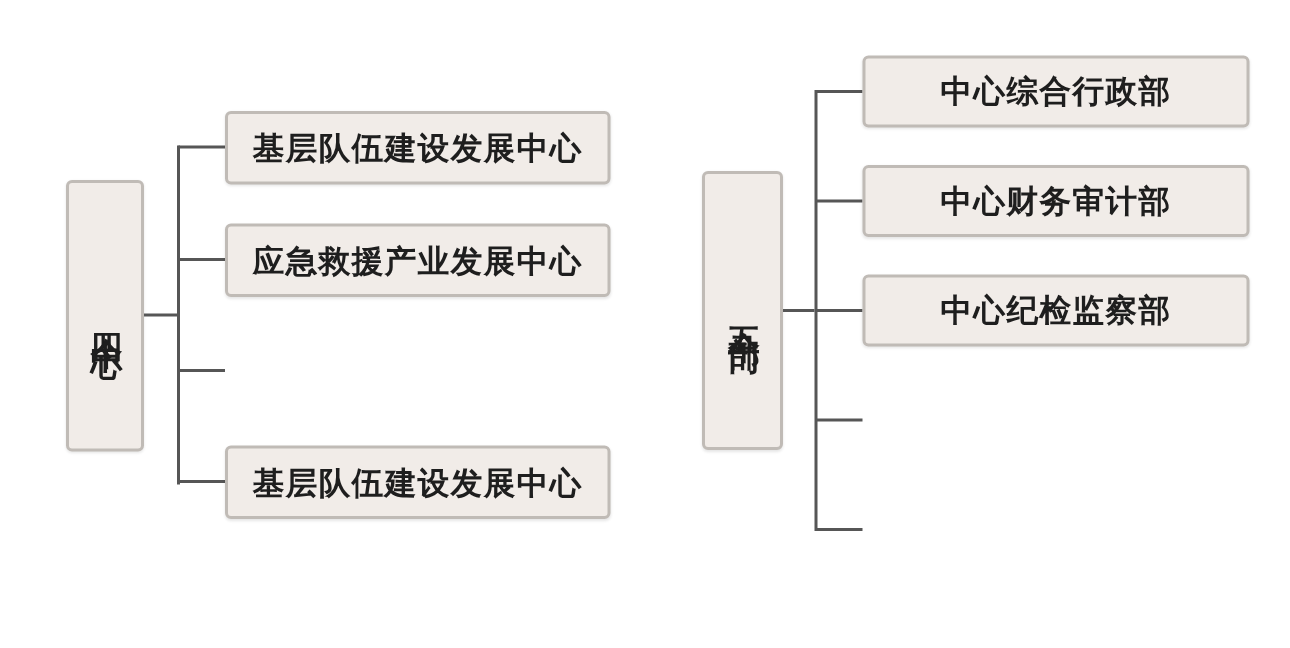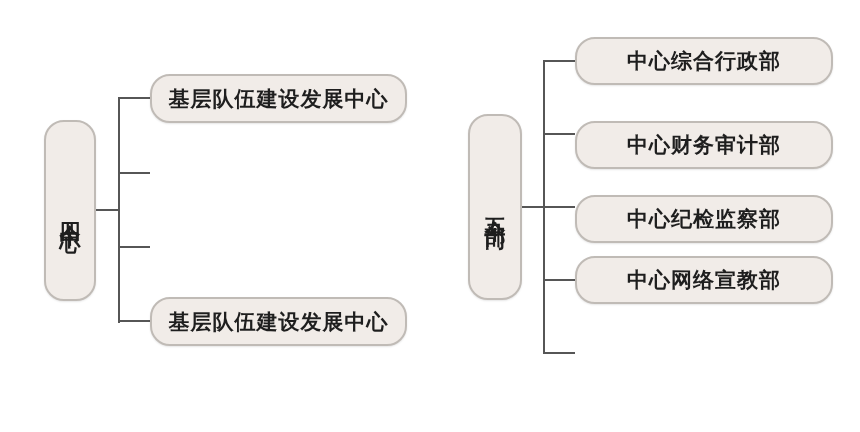--- a/index.html
+++ b/index.html
@@ -13,21 +13,21 @@
     height: 432px;
     background: #ffffff;
     font-family: "Liberation Sans", "DejaVu Sans", sans-serif;
     overflow: hidden;
   }
   .node {
     position: absolute;
     box-sizing: border-box;
     background: #f1ece8;
     border: 2px solid #c0bbb6;
-    border-radius: 20px;
+    border-radius: 4px;
     box-shadow: 0 1px 2px rgba(0,0,0,0.10);
     display: flex;
     align-items: center;
     justify-content: center;
     color: #1e1e1e;
     font-weight: 600;
     font-size: 21px;
     letter-spacing: 1px;
     white-space: nowrap;
   }
@@ -55,22 +55,22 @@
   .g1-root-link  { left: 96px;  top: 209px; width: 22px; }
   .g1-b0 { left: 119px; top: 97px;  width: 31px; }
   .g1-b1 { left: 119px; top: 172px; width: 31px; }
   .g1-b2 { left: 119px; top: 246px; width: 31px; }
   .g1-b3 { left: 119px; top: 320px; width: 31px; }
 
   
   .g2-root   { left: 468px; top: 114px; width: 54px;  height: 186px; }
   .g2-child  { left: 575px; width: 258px; height: 48px; }
   .g2-c0 { top: 37px; }
-  .g2-c1 { top: 110px; margin-top: 11px; }
-  .g2-c2 { top: 183px; margin-top: 12px; }
+  .g2-c1 { top: 110px; }
+  .g2-c2 { top: 183px; }
   .g2-c3 { top: 256px; }
   .g2-c4 { top: 329px; }
   .g2-trunk      { left: 543px; top: 60px;  height: 294px; }
   .g2-root-link  { left: 522px; top: 206px; width: 21px; }
   .g2-b0 { left: 544px; top: 60px;  width: 31px; }
   .g2-b1 { left: 544px; top: 133px; width: 31px; }
   .g2-b2 { left: 544px; top: 206px; width: 31px; }
   .g2-b3 { left: 544px; top: 279px; width: 31px; }
   .g2-b4 { left: 544px; top: 352px; width: 31px; }
 </style>
@@ -82,30 +82,30 @@
   <div class="node root-node g1-root">四个中心</div>
 
   <div class="line h-line g1-root-link"></div>
   <div class="line v-line g1-trunk"></div>
   <div class="line h-line g1-b0"></div>
   <div class="line h-line g1-b1"></div>
   <div class="line h-line g1-b2"></div>
   <div class="line h-line g1-b3"></div>
 
   <div class="node g1-child g1-c0">基层队伍建设发展中心</div>
+  <div class="node g1-child g1-c1">应急救援产业发展中心</div>
   <div class="node g1-child g1-c3">基层队伍建设发展中心</div>
 
   <div class="node root-node g2-root">五个部门</div>
 
   <div class="line h-line g2-root-link"></div>
   <div class="line v-line g2-trunk"></div>
   <div class="line h-line g2-b0"></div>
   <div class="line h-line g2-b1"></div>
   <div class="line h-line g2-b2"></div>
   <div class="line h-line g2-b3"></div>
   <div class="line h-line g2-b4"></div>
 
   <div class="node g2-child g2-c0">中心综合行政部</div>
   <div class="node g2-child g2-c1">中心财务审计部</div>
   <div class="node g2-child g2-c2">中心纪检监察部</div>
-  <div class="node g2-child g2-c3">中心网络宣教部</div>
 
 </div>
 
 </body></html>

